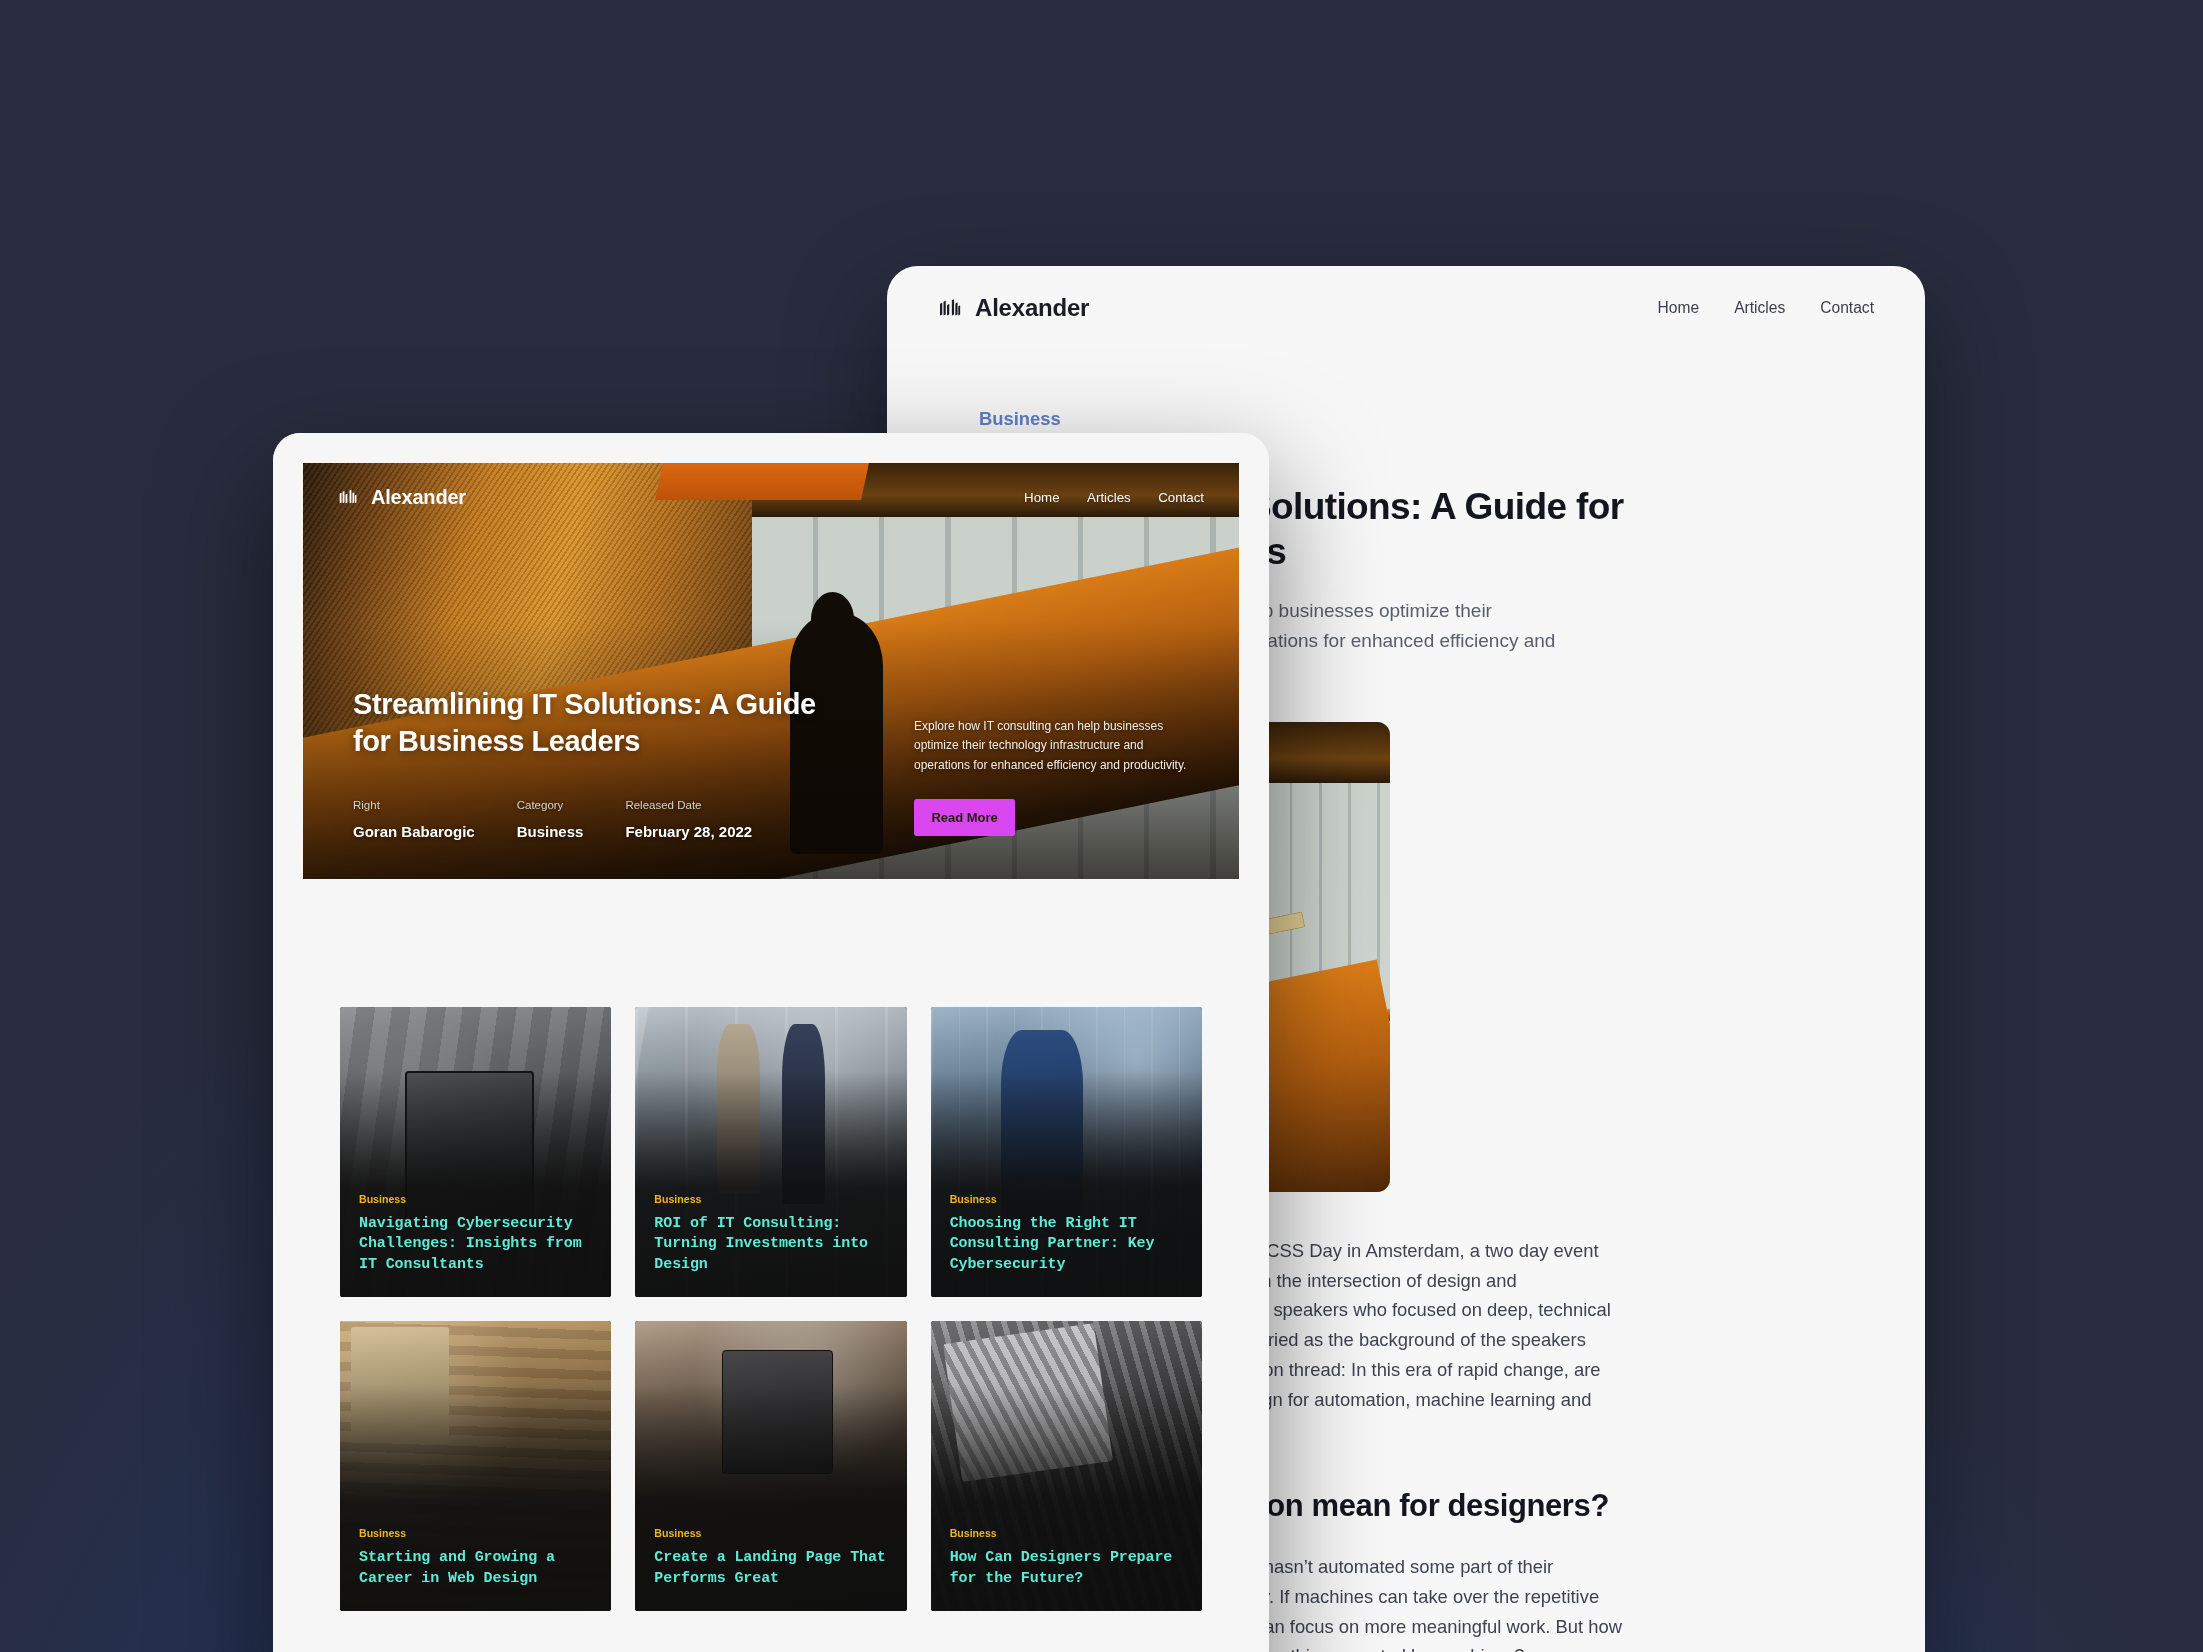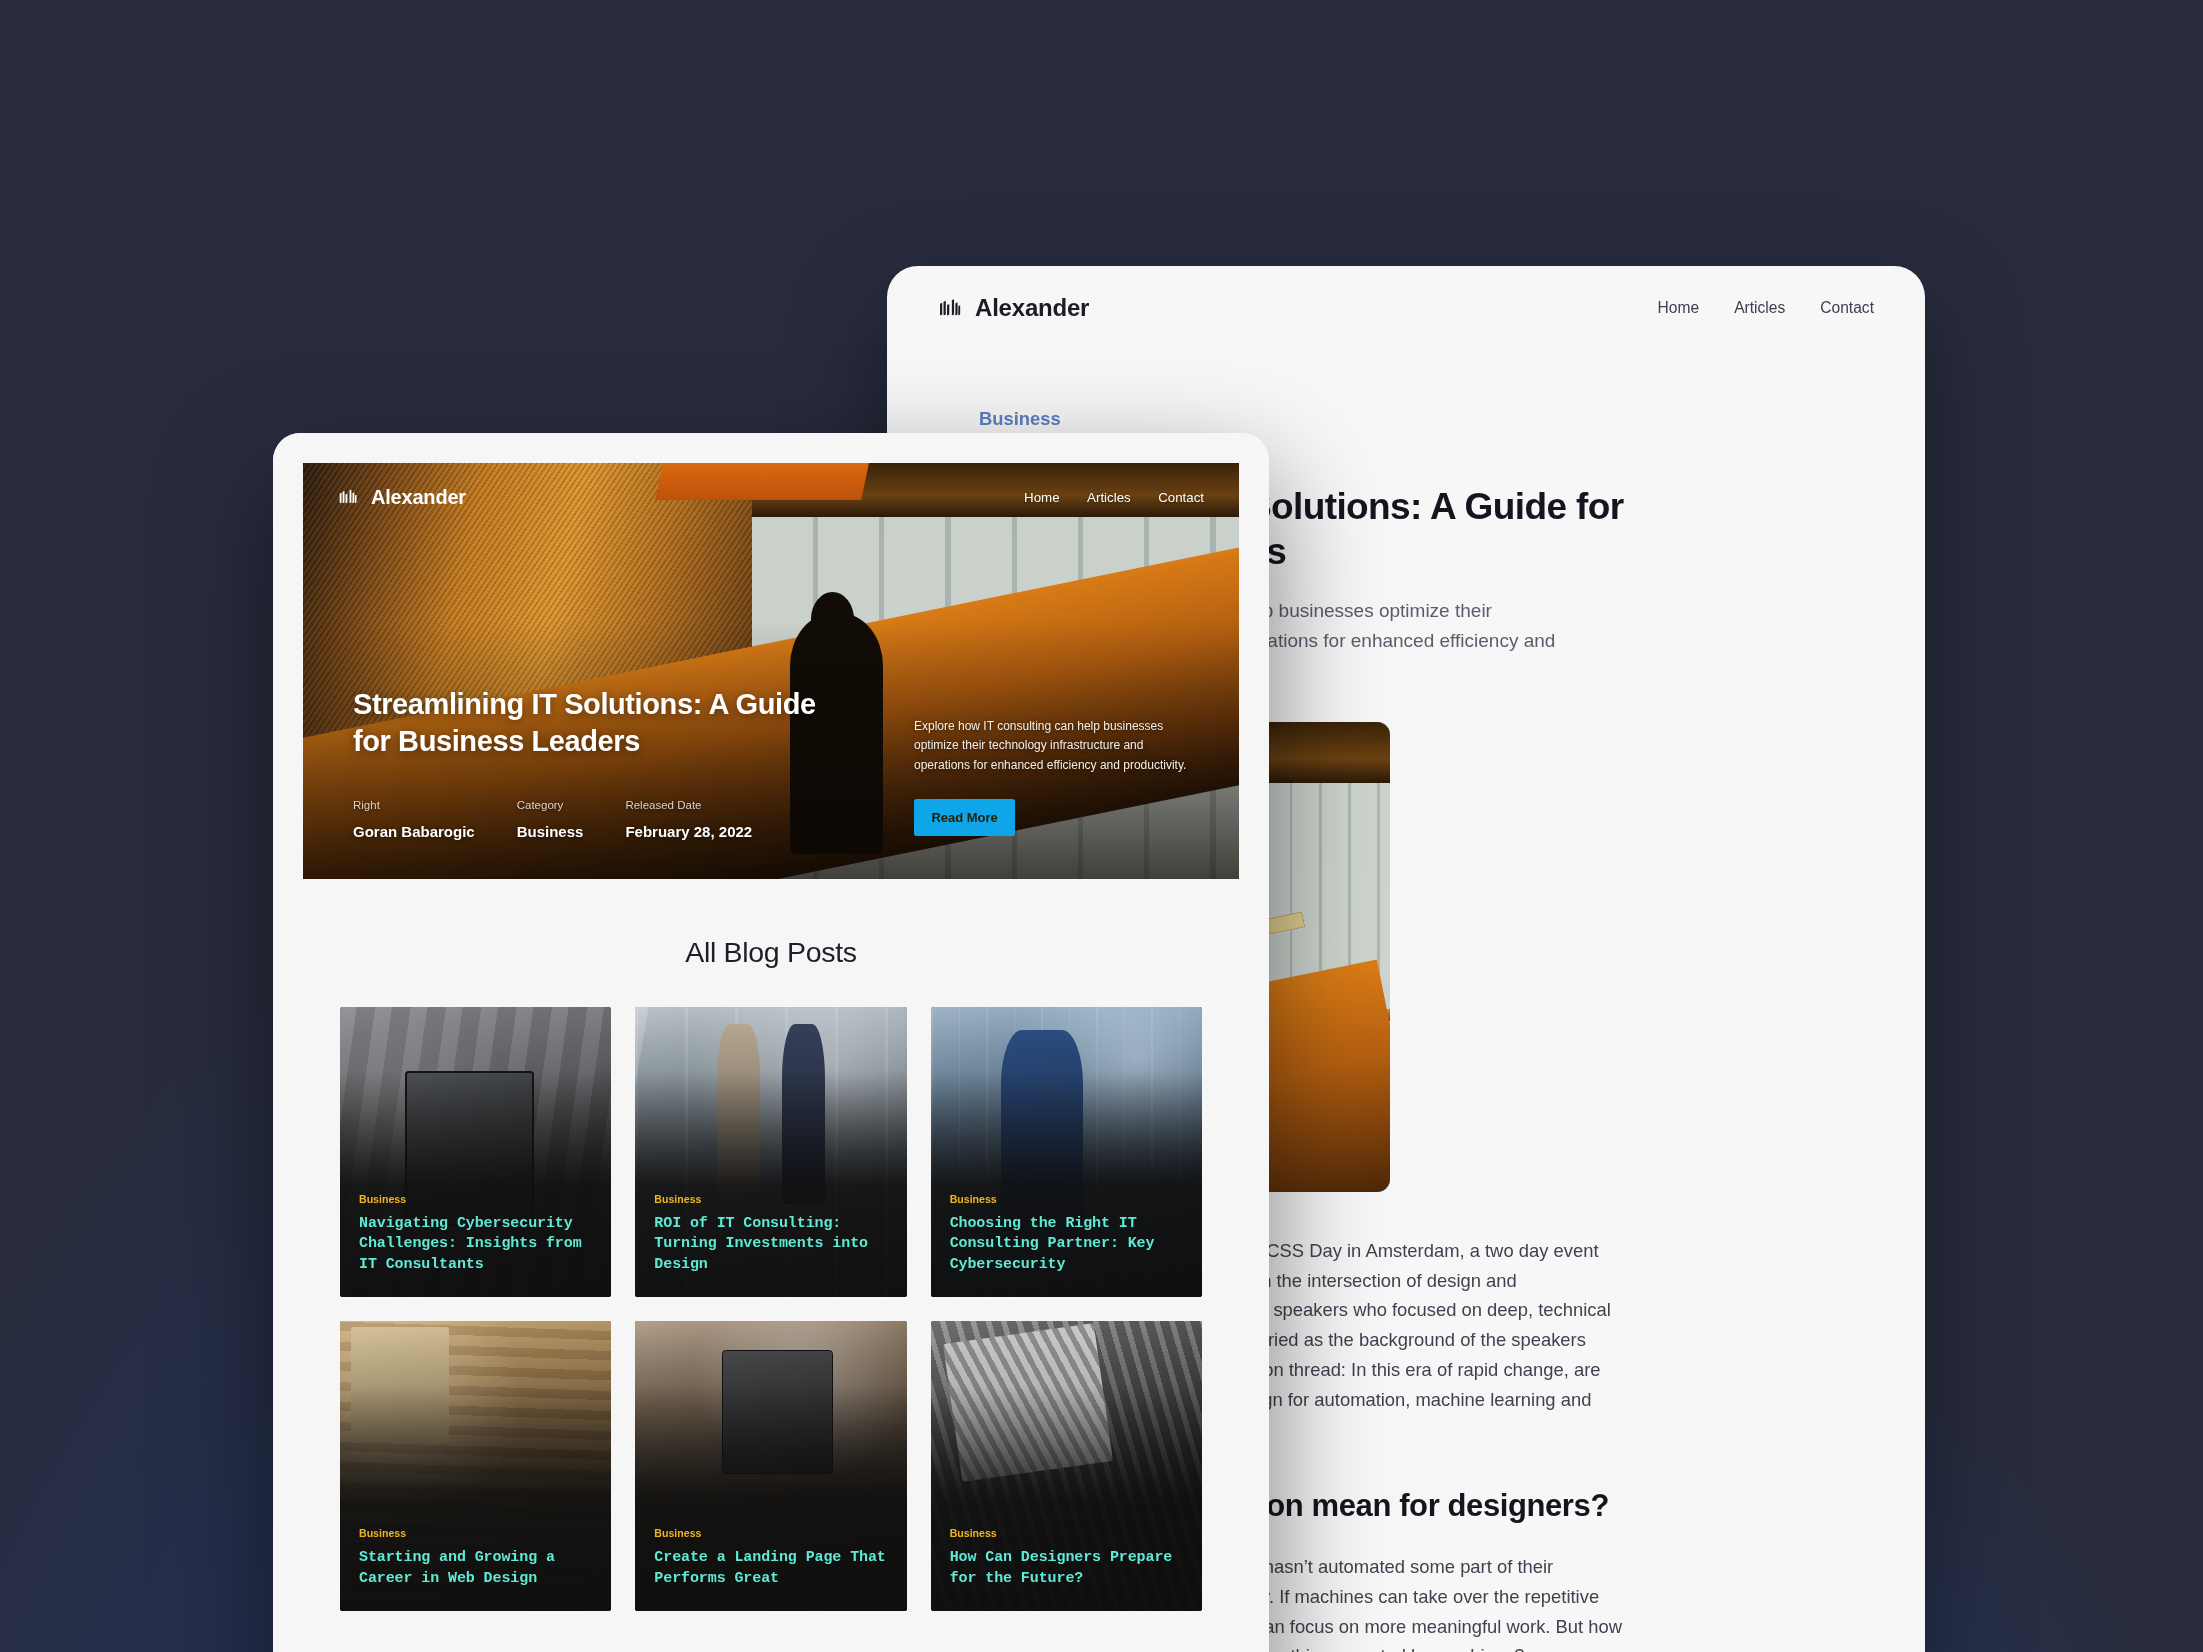--- a/index.html
+++ b/index.html
@@ -168,21 +168,21 @@
     text-shadow: 0 0.9px 4.6px rgba(0,0,0,0.55);
   }
   .fw-hero-right { width: 275px; padding-bottom: 3.7px; }
   .fw-hero-desc {
     font-size: 12px; line-height: 1.62; color: #f2efe9;
     margin-bottom: 24px;
     text-shadow: 0 0.9px 5.5px rgba(0,0,0,0.55);
   }
   .btn-readmore {
     display: inline-block;
-    background: #0ea5e9; color: #231f05;
+    background: #d946ef; color: #231f05;
     font-size: 13px; font-weight: 700;
     padding: 11px 17.4px; border: none; border-radius: 2.8px;
     cursor: pointer; font-family: inherit;
   }
 
   .fw-section-title {
     position: absolute; top: 503px; left: 0; right: 0;
     text-align: center;
     font-size: 28.5px; font-weight: 400; color: #1c1f29;
     letter-spacing: -0.3px;
@@ -490,21 +490,20 @@
             </div>
           </div>
         </div>
         <div class="fw-hero-right">
           <p class="fw-hero-desc">Explore how IT consulting can help businesses optimize their technology infrastructure and operations for enhanced efficiency and productivity.</p>
           <button class="btn-readmore">Read More</button>
         </div>
       </div>
     </div>
 
-    <h2 class="fw-section-title">All Blog Posts</h2>
 
     <div class="fw-grid">
 
       <article class="post-card">
         <div class="photo photo-office1"></div>
         <div class="shade"></div>
         <div class="card-text">
           <div class="post-cat">Business</div>
           <div class="post-title">Navigating Cybersecurity Challenges: Insights from IT Consultants</div>
         </div>

